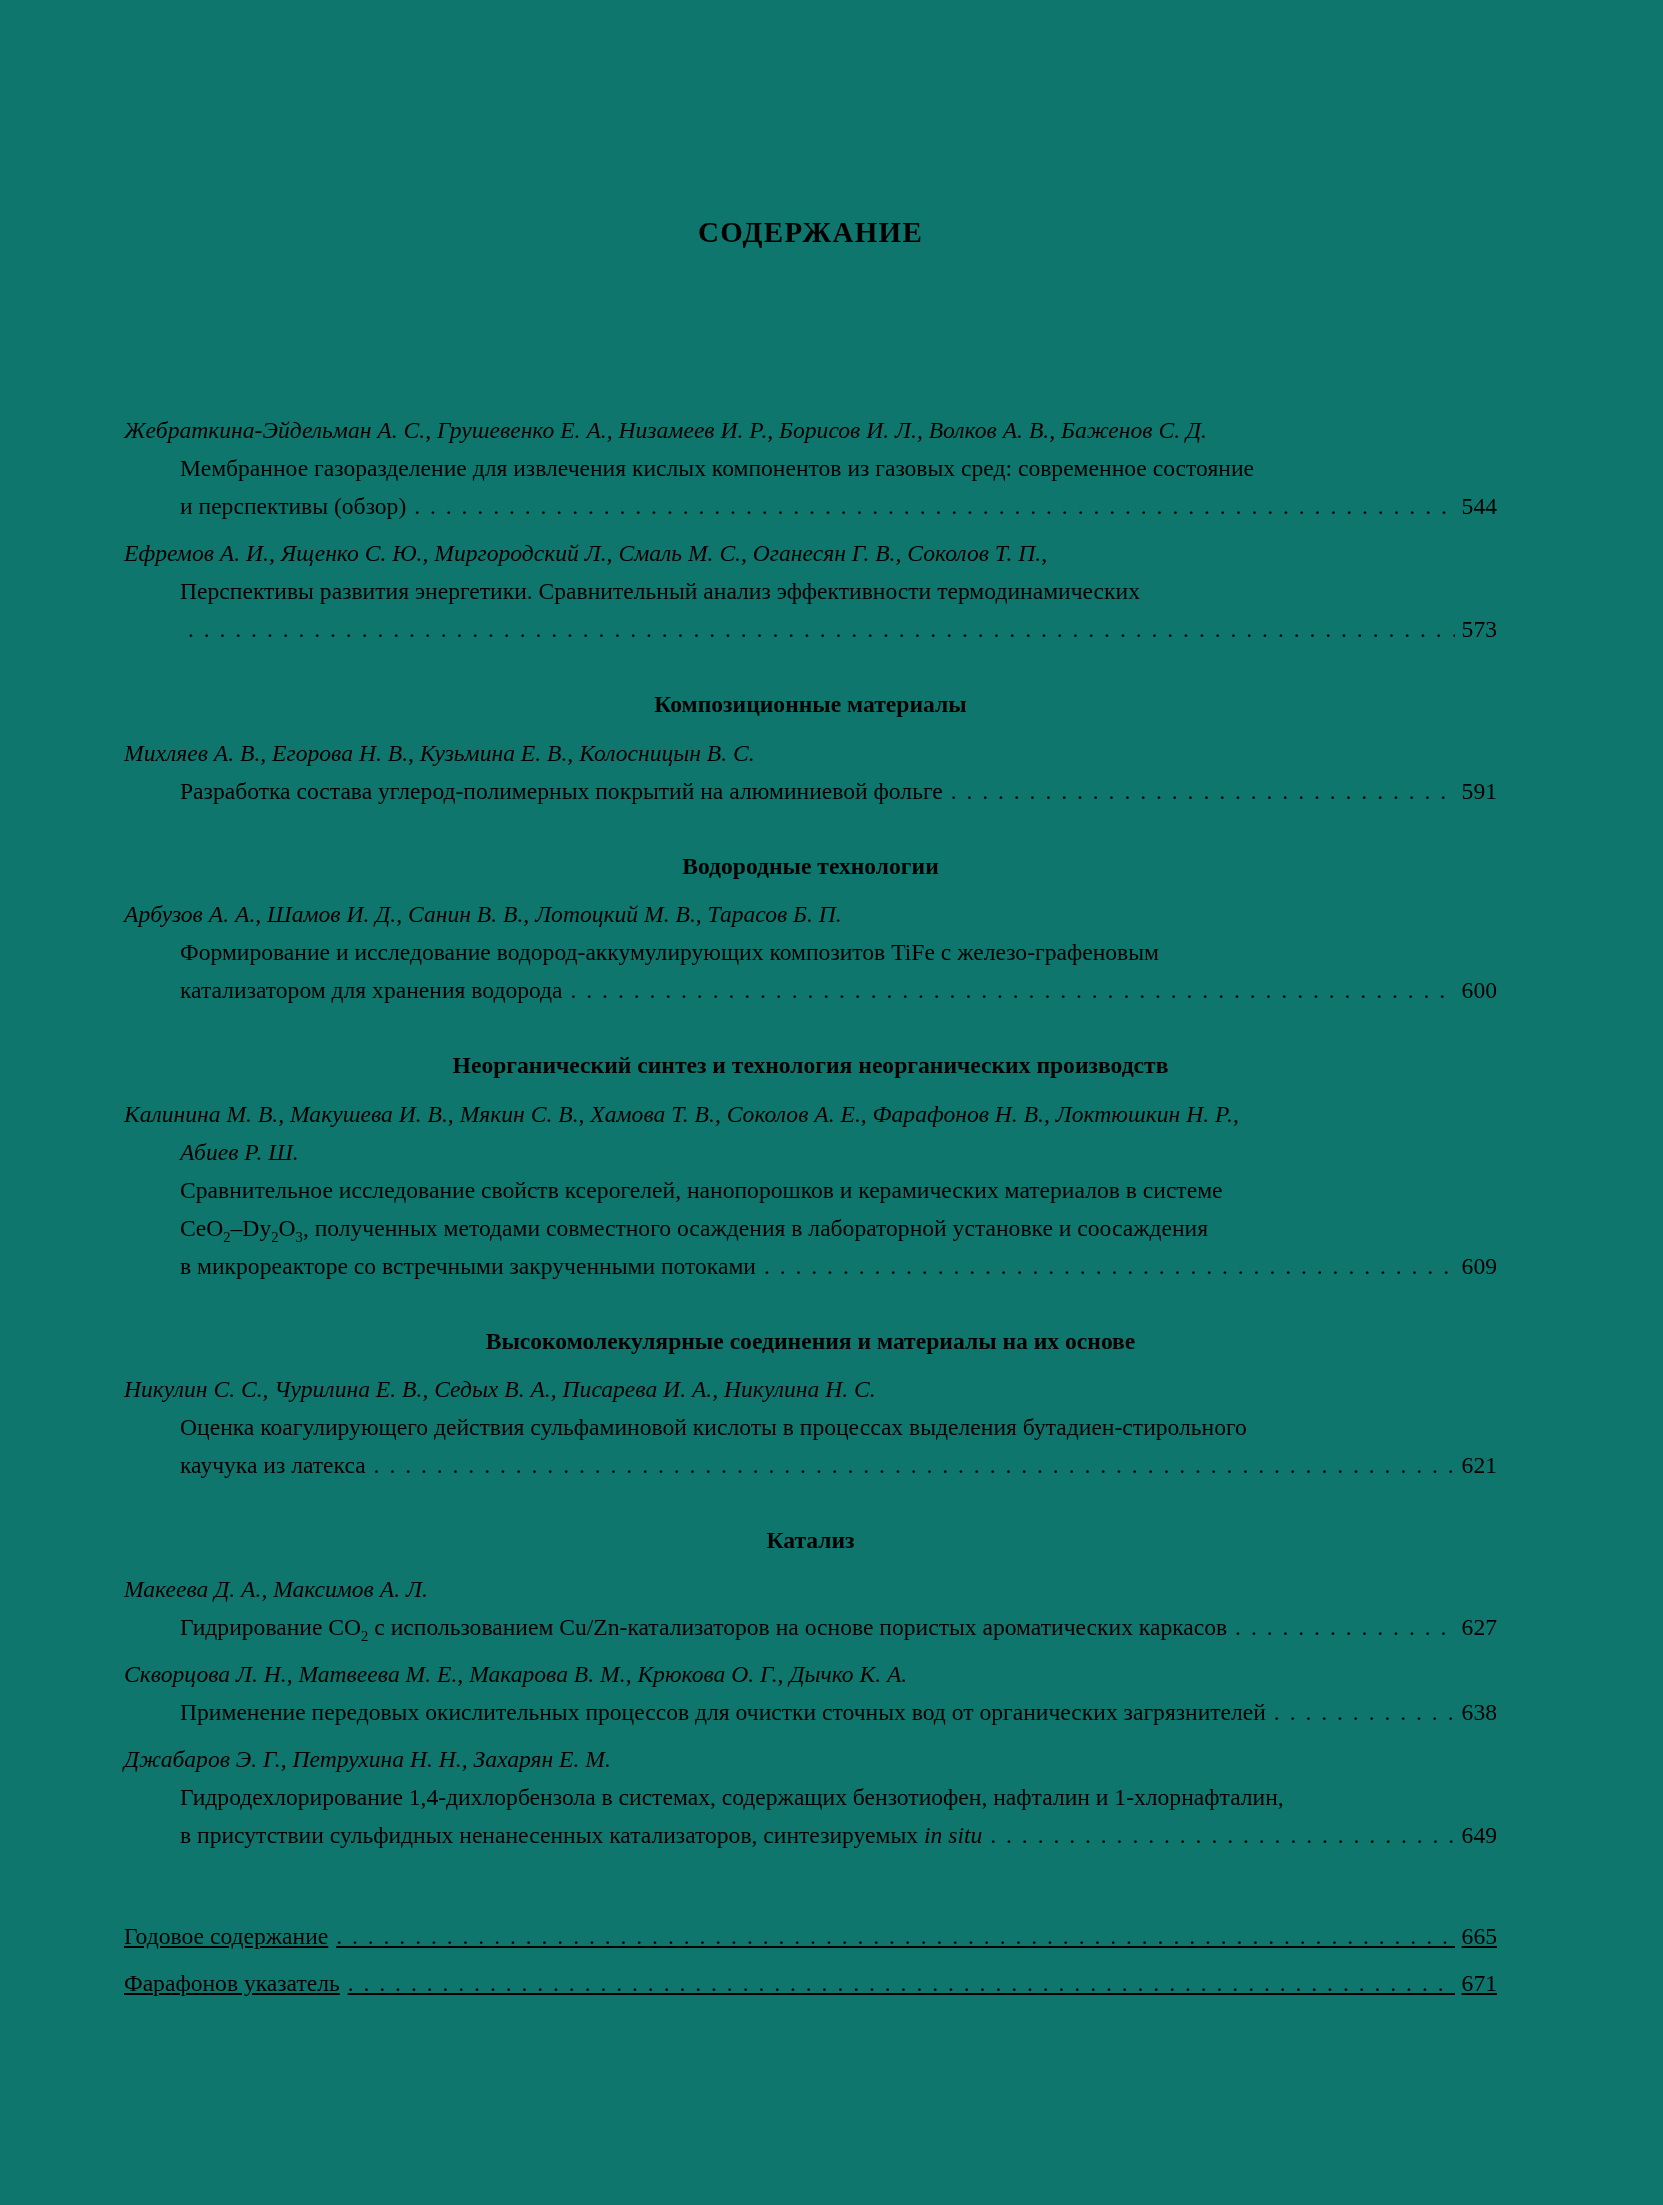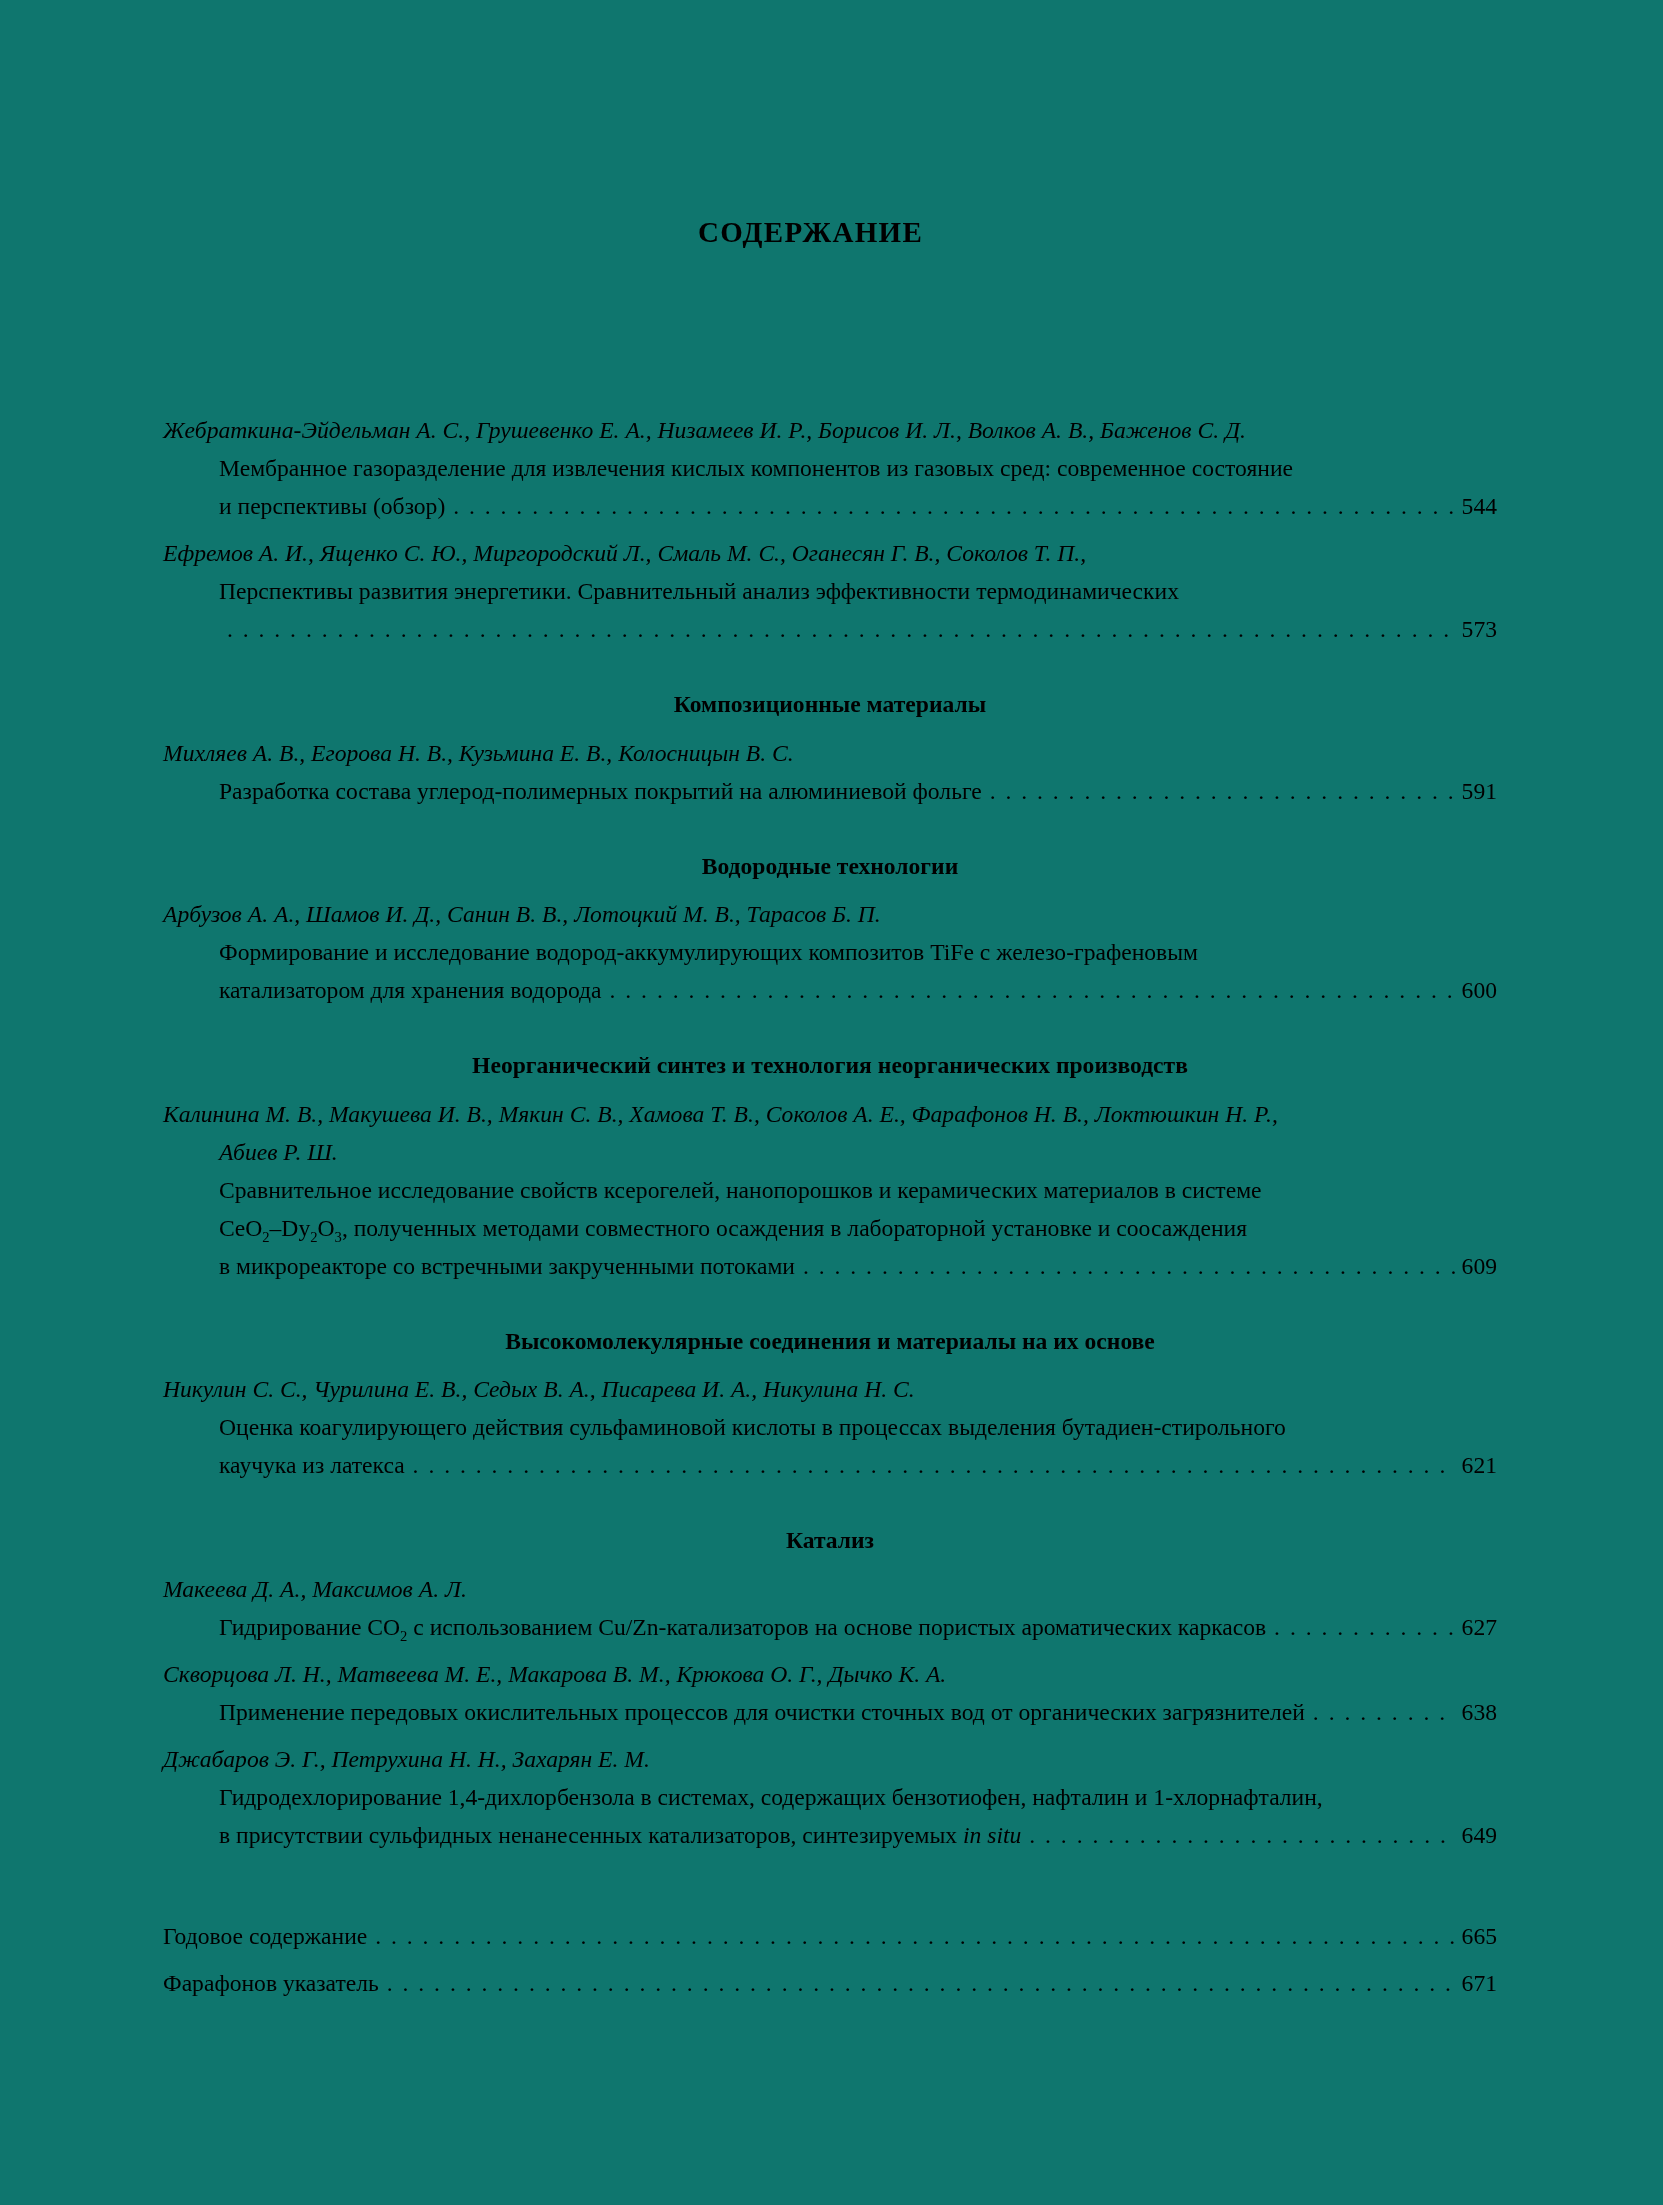--- a/index.html
+++ b/index.html
@@ -17,21 +17,21 @@
     overflow: hidden;
     background: #0f766e;
   }
   .page-title {
     text-align: center;
     font-size: 29px;
     font-weight: bold;
     letter-spacing: 1.3px;
     margin-bottom: 162px;
   }
-  .toc { font-size: 23.6px; line-height: 38px; margin-left: 39px; }
+  .toc { font-size: 23.6px; line-height: 38px; }
   .section-heading {
     text-align: center;
     font-weight: bold;
     margin: 37px 0 10.5px 0;
   }
   .entry { margin-bottom: 9.2px; }
   .authors-line { font-style: italic; }
   .indent { padding-left: 56px; }
   .line-with-page { display: flex; align-items: flex-end; }
   .txt { flex: 0 1 auto; white-space: nowrap; }
@@ -42,21 +42,21 @@
     white-space: nowrap;
     letter-spacing: 2px;
     padding: 0 6.6px 0 7.9px;
   }
   .pagenum {
     flex: 0 0 auto;
     min-width: 42px;
     text-align: right;
   }
   .footer-block { margin-top: 63px; }
-  .footer-line { margin-bottom: 9.2px; }
+  .footer-line { margin-bottom: 9.2px; text-decoration: underline; }
   sub { font-size: 0.62em; line-height: 0; }
   em { font-style: italic; }
 </style>
 </head>
 <body>
 
 <div class="page">
   <h1 class="page-title">СОДЕРЖАНИЕ</h1>
   <main class="toc" id="toc">
       <div class="entry">

